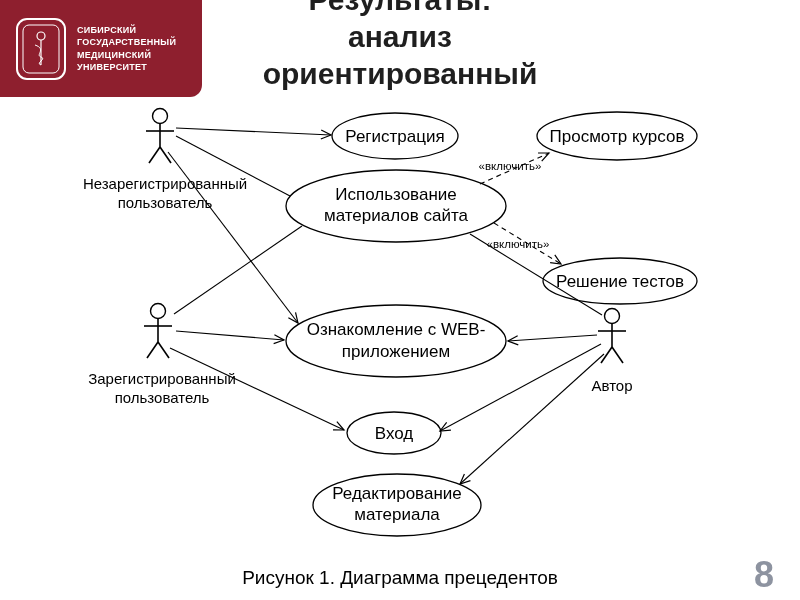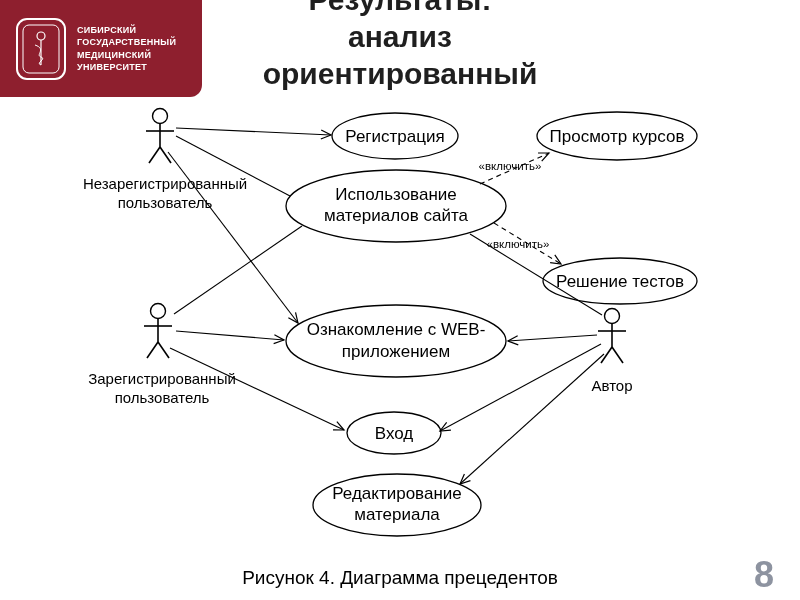--- a/index.html
+++ b/index.html
@@ -140,17 +140,17 @@
       <path d="M21,29 C33,33 21,39 27,41 C33,43 21,47 27,49" stroke="#fff" stroke-width="1" fill="none"></path>
     </svg>
     <div class="logo-text">
       <div>СИБИРСКИЙ</div>
       <div>ГОСУДАРСТВЕННЫЙ</div>
       <div>МЕДИЦИНСКИЙ</div>
       <div>УНИВЕРСИТЕТ</div>
     </div>
   </div>
 
-  <div class="caption">Рисунок 4. Диаграмма прецедентов</div>
+  <div class="caption">Рисунок 1. Диаграмма прецедентов</div>
 
   <div class="pagenum">8</div>
 
 </div>
 
 </body></html>

